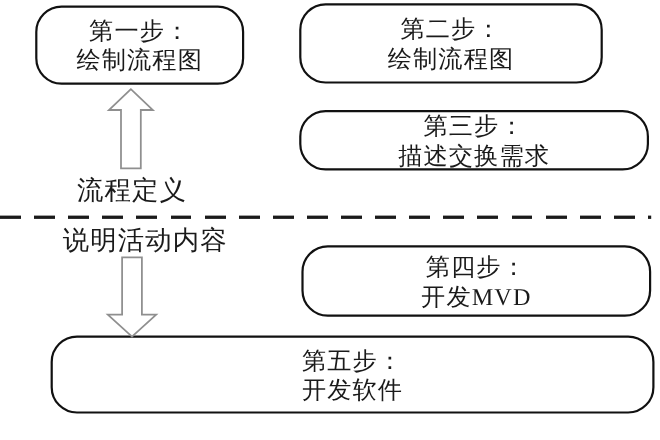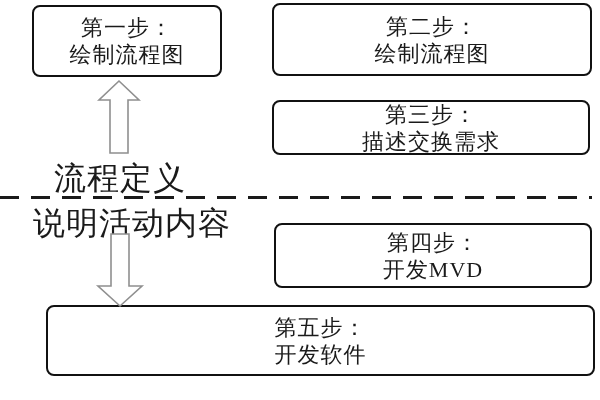--- a/index.html
+++ b/index.html
@@ -7,42 +7,42 @@
     position:relative;
     width:600px;height:400px;
     background:#ffffff;
     overflow:hidden;
     font-family:"Liberation Serif","DejaVu Serif",serif;
     color:#1a1a1a;
   }
   .box{
     position:absolute;
     border:2px solid #111111;
-    border-radius:8px;
+    border-radius:24px;
     background:#ffffff;
     display:flex;
     flex-direction:column;
     align-items:center;
     justify-content:center;
     text-align:center;
     font-size:22px;
     line-height:27px;
     letter-spacing:1px;
     box-sizing:border-box;
   }
   #box-step1{left:32px;  top:5px;   width:190px; height:72px;}
-  #box-step2{left:272px; top:3px;   width:320px; height:73px;}
+  #box-step2{left:272px; top:3px;   width:276px; height:73px;}
   #box-step3{left:272px; top:100px; width:318px; height:55px;}
   #box-step4{left:274px; top:223px; width:318px; height:65px;}
   #box-step5{left:46px;  top:305px; width:549px; height:71px;}
 
   .side-label{
     position:absolute;
     transform:translateX(-50%);
-    font-size:32px;
+    font-size:24px;
     letter-spacing:1px;
     white-space:nowrap;
   }
   #label-process{left:120px; top:157px;}
   #label-software{left:132px; top:202px;}
 
   #divider{
     position:absolute;
     left:0; top:196px;
     width:592px; height:3px;

